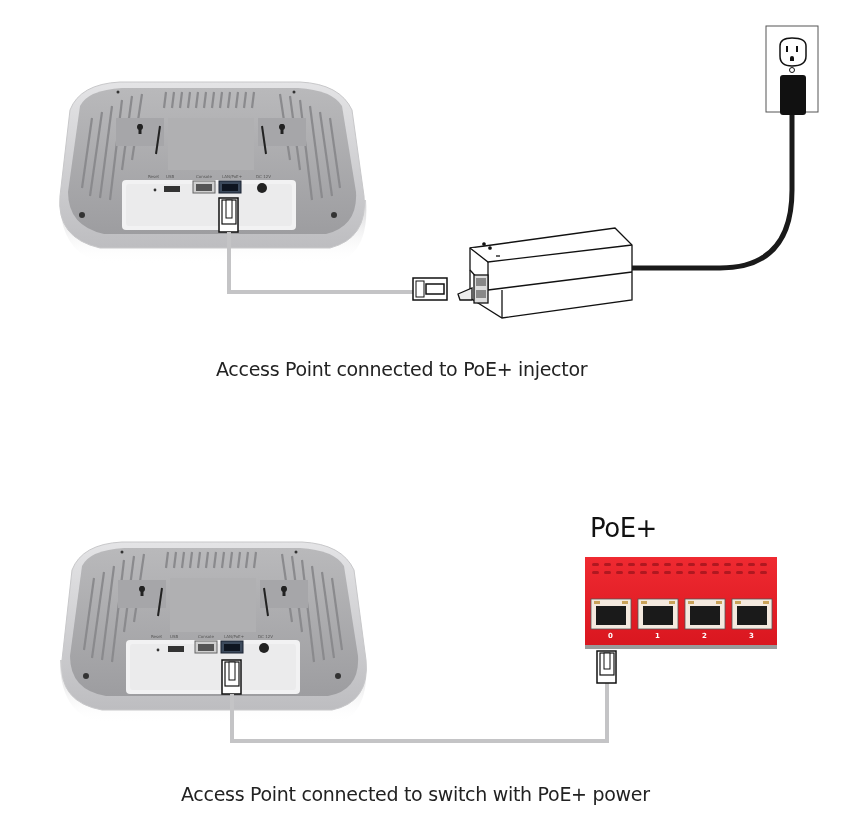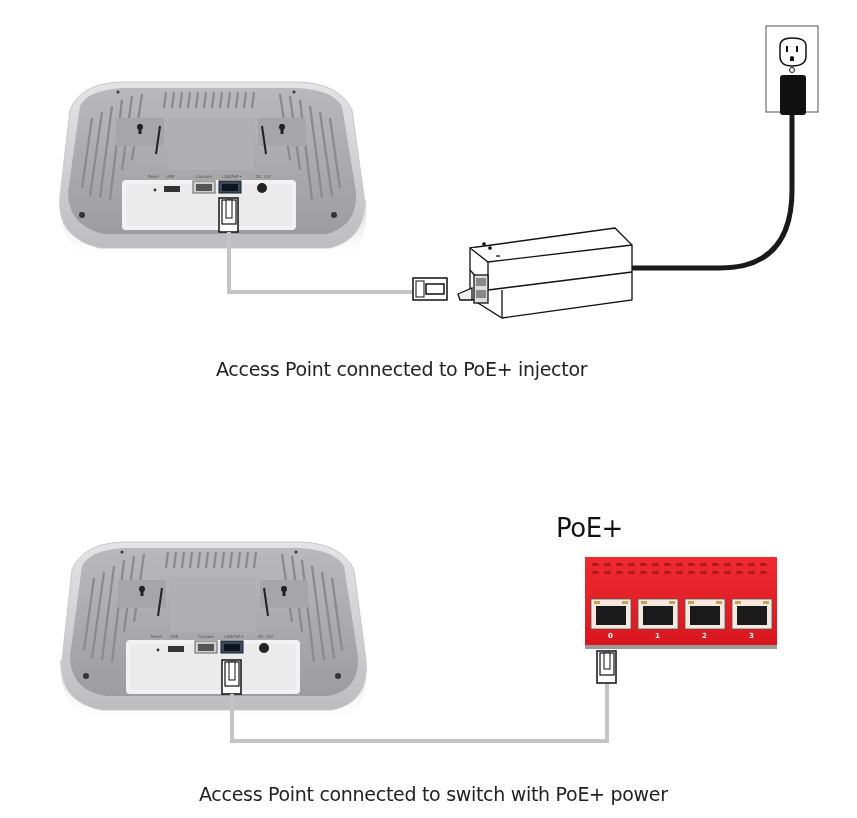--- a/index.html
+++ b/index.html
@@ -263,15 +263,15 @@
 <div class="abs" style="left:196px;top:174px;font-size:4px;color:#555;">Console</div>
 <div class="abs" style="left:222px;top:174px;font-size:4px;color:#555;">LAN/PoE+</div>
 <div class="abs" style="left:256px;top:174px;font-size:4px;color:#555;">DC 12V</div>
 
 <div class="abs" style="left:151px;top:634px;font-size:4px;color:#555;">Reset</div>
 <div class="abs" style="left:170px;top:634px;font-size:4px;color:#555;">USB</div>
 <div class="abs" style="left:198px;top:634px;font-size:4px;color:#555;">Console</div>
 <div class="abs" style="left:224px;top:634px;font-size:4px;color:#555;">LAN/PoE+</div>
 <div class="abs" style="left:258px;top:634px;font-size:4px;color:#555;">DC 12V</div>
 
-<div class="poe-label" style="left:556px;top:513px;">PoE+</div>
+<div class="poe-label" style="left:590px;top:513px;">PoE+</div>
 <div class="caption" style="left:216px;top:358px;">Access Point connected to PoE+ injector</div>
-<div class="caption" style="left:199px;top:783px;">Access Point connected to switch with PoE+ power</div>
+<div class="caption" style="left:181px;top:783px;">Access Point connected to switch with PoE+ power</div>
 
 </body></html>

